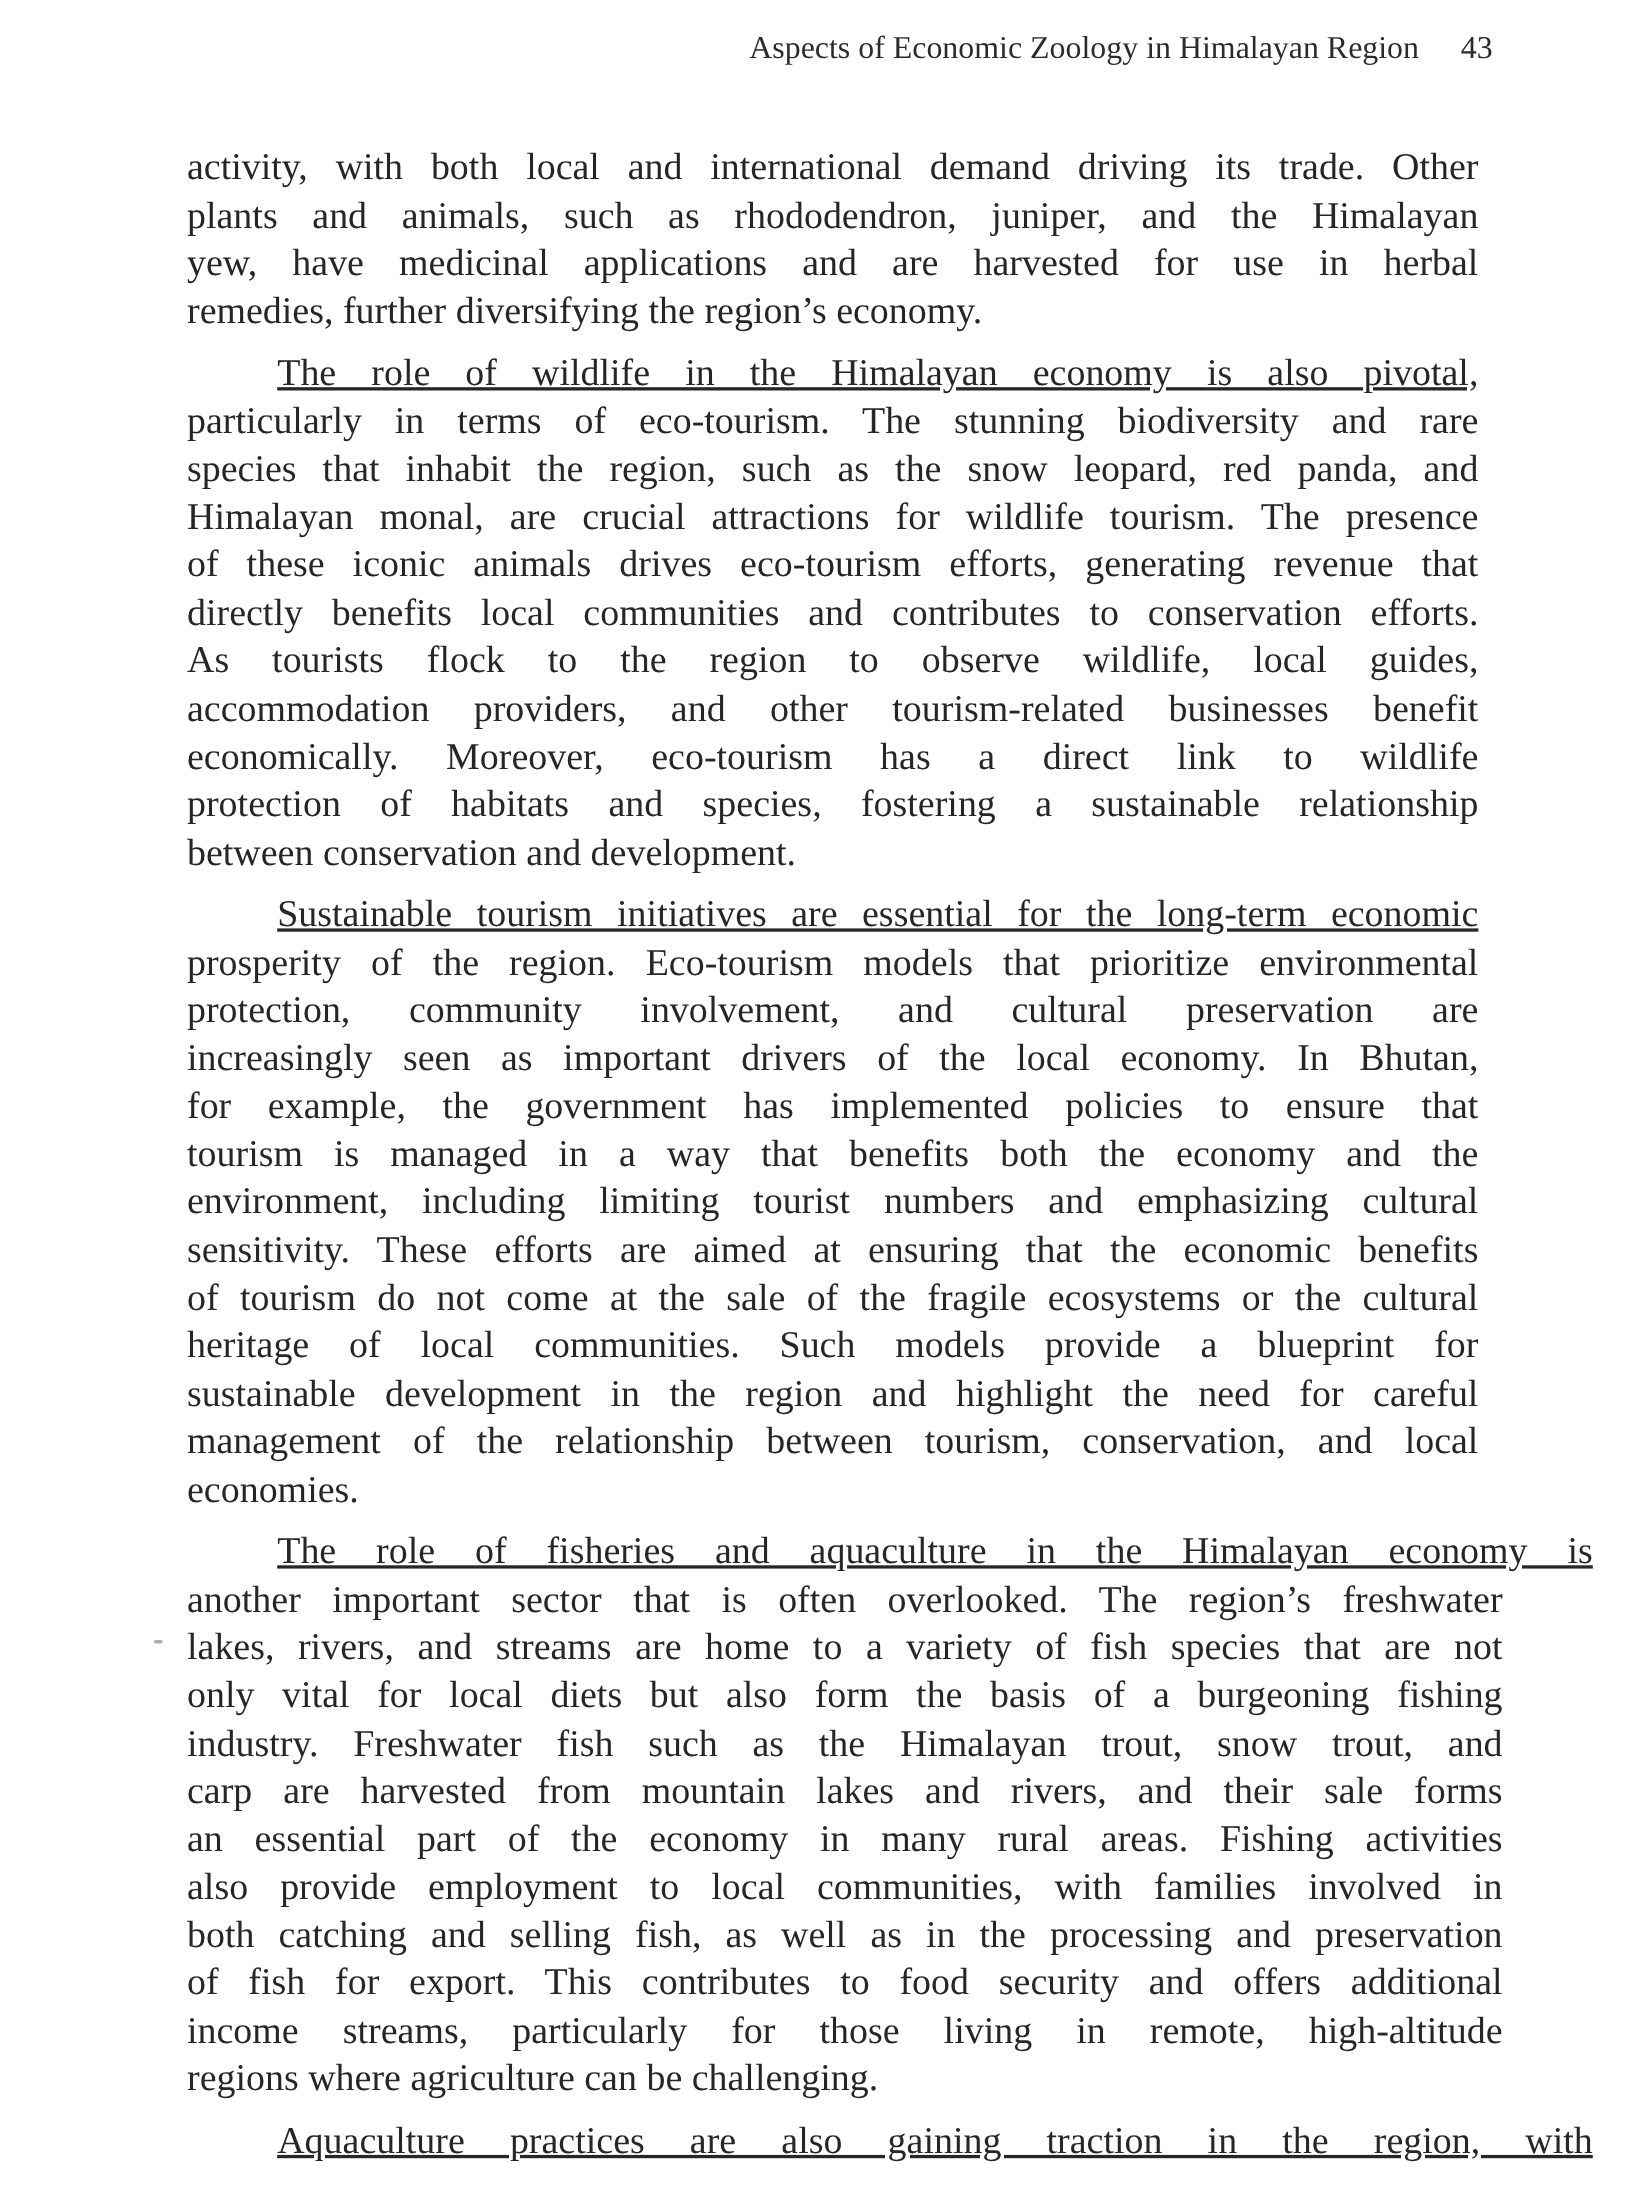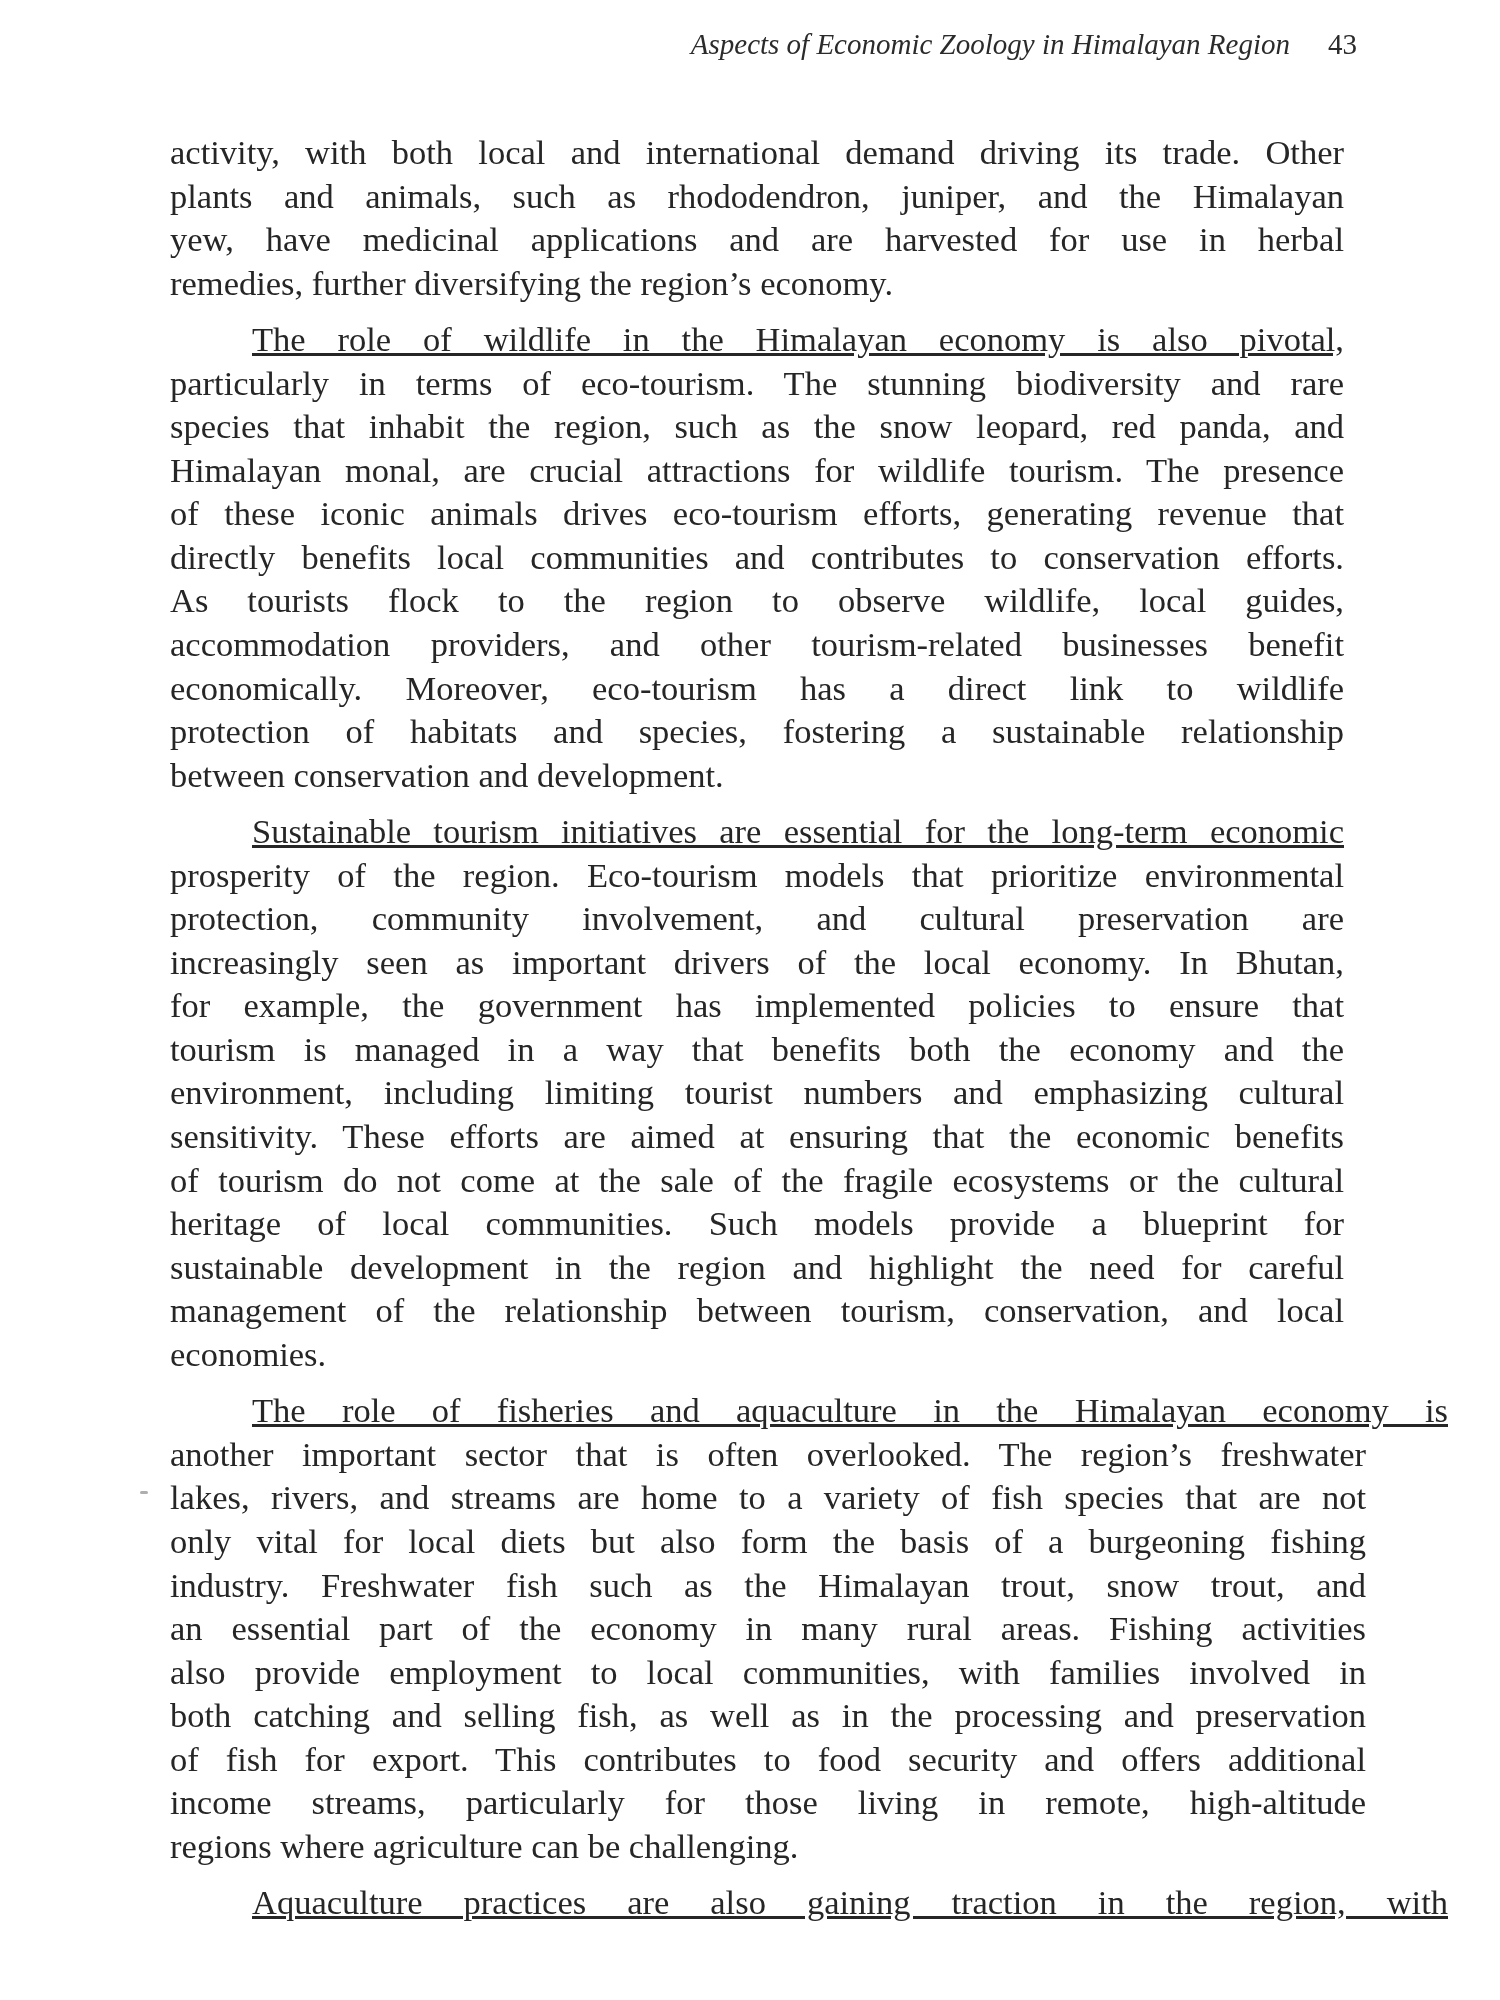--- a/index.html
+++ b/index.html
@@ -21,21 +21,20 @@
     top: 24px;
     width: 1357px;
     height: 40px;
     text-align: right;
     font-size: 29px;
     line-height: 40px;
     color: #2b2b2b;
     white-space: nowrap;
   }
   .running-header .header-title {
-    font-style: italic;
   }
   .running-header .page-number {
     display: inline-block;
     margin-left: 38px;
     font-style: normal;
   }
   .page-body {
     position: absolute;
     left: 157px;
     top: 118px;
@@ -124,20 +123,21 @@
     <span class="line">management of the relationship between tourism, conservation, and local</span>
     <span class="line last">economies.</span>
   </p>
 
   <p class="paragraph narrow">
     <span class="line indent">The role of fisheries and aquaculture in the Himalayan economy is</span>
     <span class="line">another important sector that is often overlooked. The region’s freshwater</span>
     <span class="line">lakes, rivers, and streams are home to a variety of fish species that are not</span>
     <span class="line">only vital for local diets but also form the basis of a burgeoning fishing</span>
     <span class="line">industry. Freshwater fish such as the Himalayan trout, snow trout, and</span>
+    <span class="line">carp are harvested from mountain lakes and rivers, and their sale forms</span>
     <span class="line">an essential part of the economy in many rural areas. Fishing activities</span>
     <span class="line">also provide employment to local communities, with families involved in</span>
     <span class="line">both catching and selling fish, as well as in the processing and preservation</span>
     <span class="line">of fish for export. This contributes to food security and offers additional</span>
     <span class="line">income streams, particularly for those living in remote, high-altitude</span>
     <span class="line last">regions where agriculture can be challenging.</span>
   </p>
 
   <p class="paragraph narrow">
     <span class="line indent">Aquaculture practices are also gaining traction in the region, with</span>

